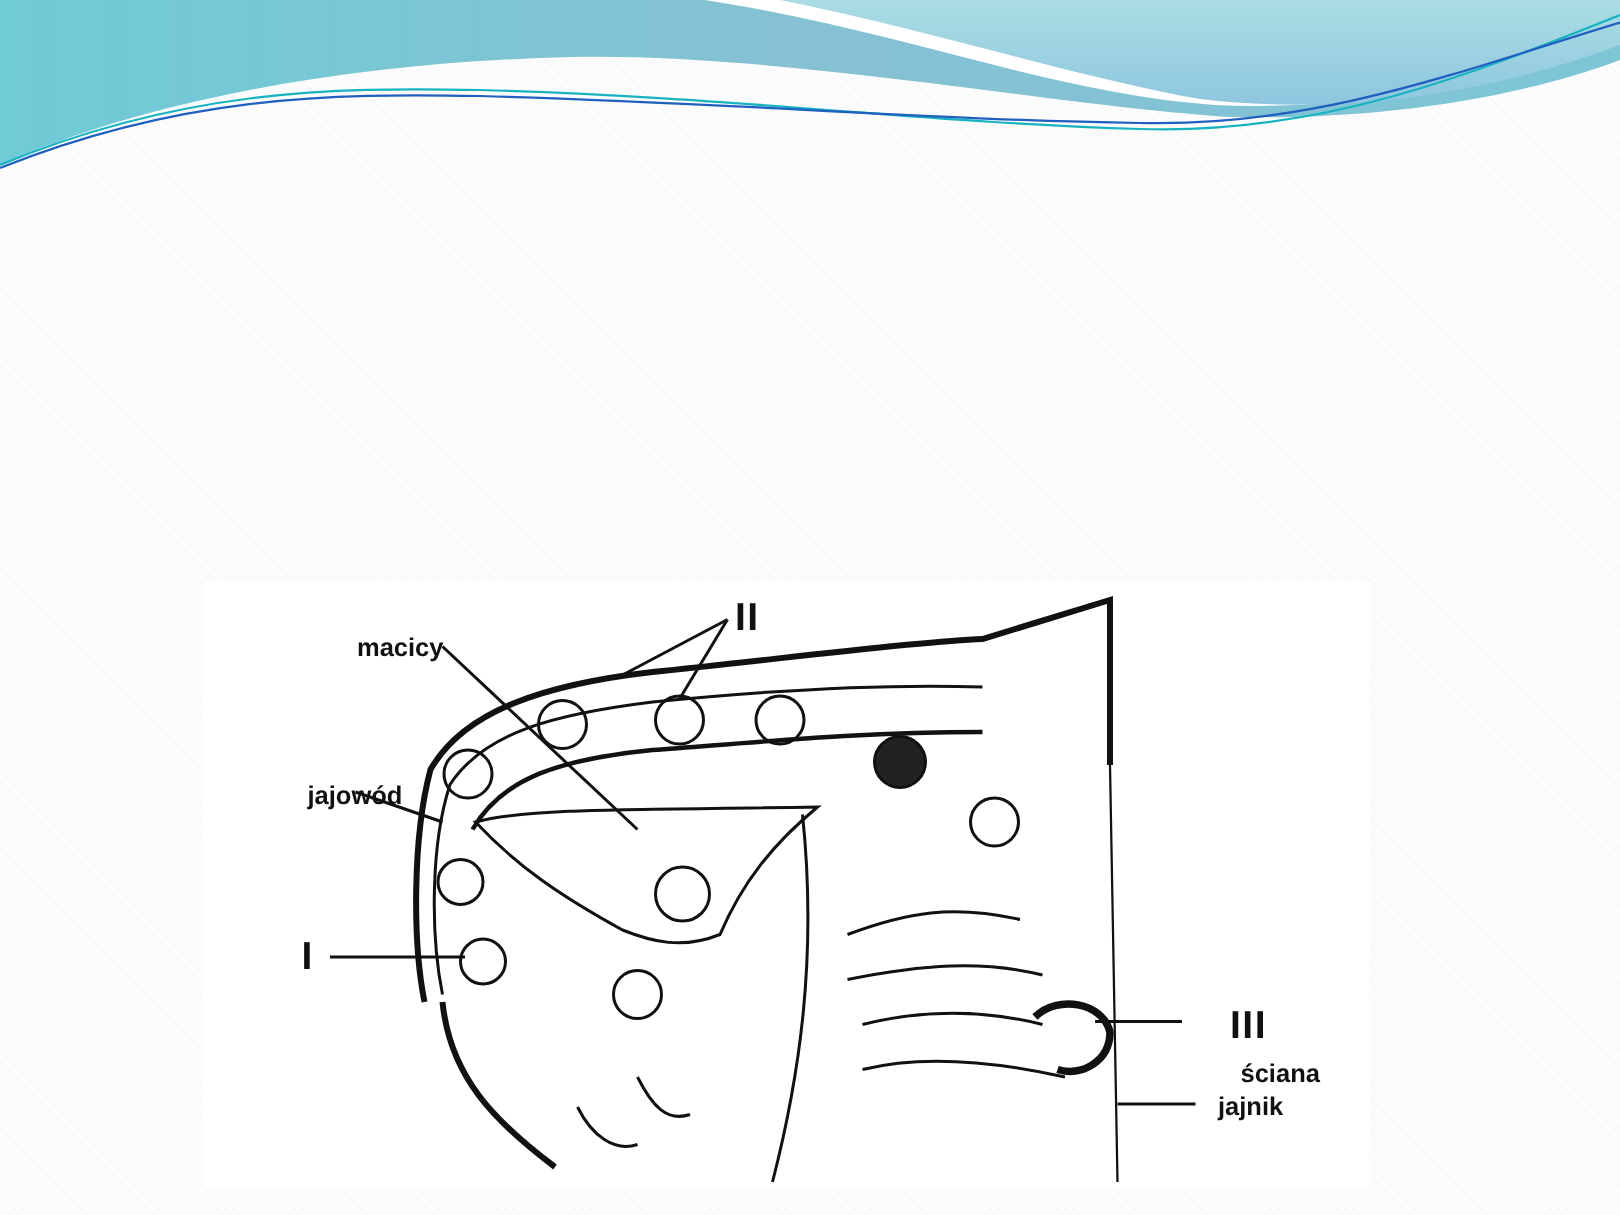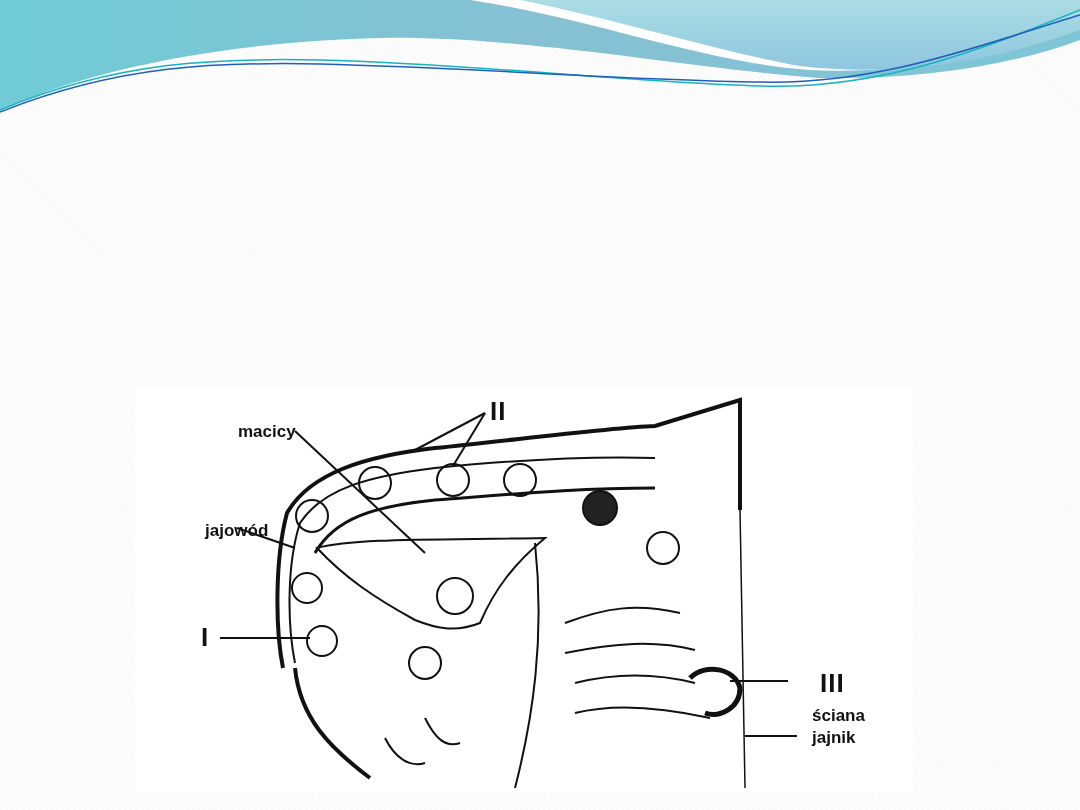--- a/index.html
+++ b/index.html
@@ -90,15 +90,15 @@
       <line x1="595" y1="293" x2="653" y2="293"></line>
       <line x1="610" y1="348" x2="662" y2="348"></line>
     </g>
   </svg>
 
   <span class="lbl lbl-sm" style="left:103px;top:34px;">macicy</span>
   <span class="lbl lbl-sm" style="left:22px;top:133px;margin-left:48px;">jajowód</span>
   <span class="lbl lbl-roman" style="left:355px;top:8px;">II</span>
   <span class="lbl lbl-roman" style="left:66px;top:234px;">I</span>
   <span class="lbl lbl-roman" style="left:658px;top:280px;margin-left:27px;">III</span>
-  <span class="lbl lbl-sm" style="left:677px;top:318px;">ściana</span>
+  <span class="lbl lbl-sm" style="left:692px;top:318px;">ściana</span>
   <span class="lbl lbl-sm" style="left:677px;top:340px;">jajnik</span>
 </div>
 
 </body></html>

